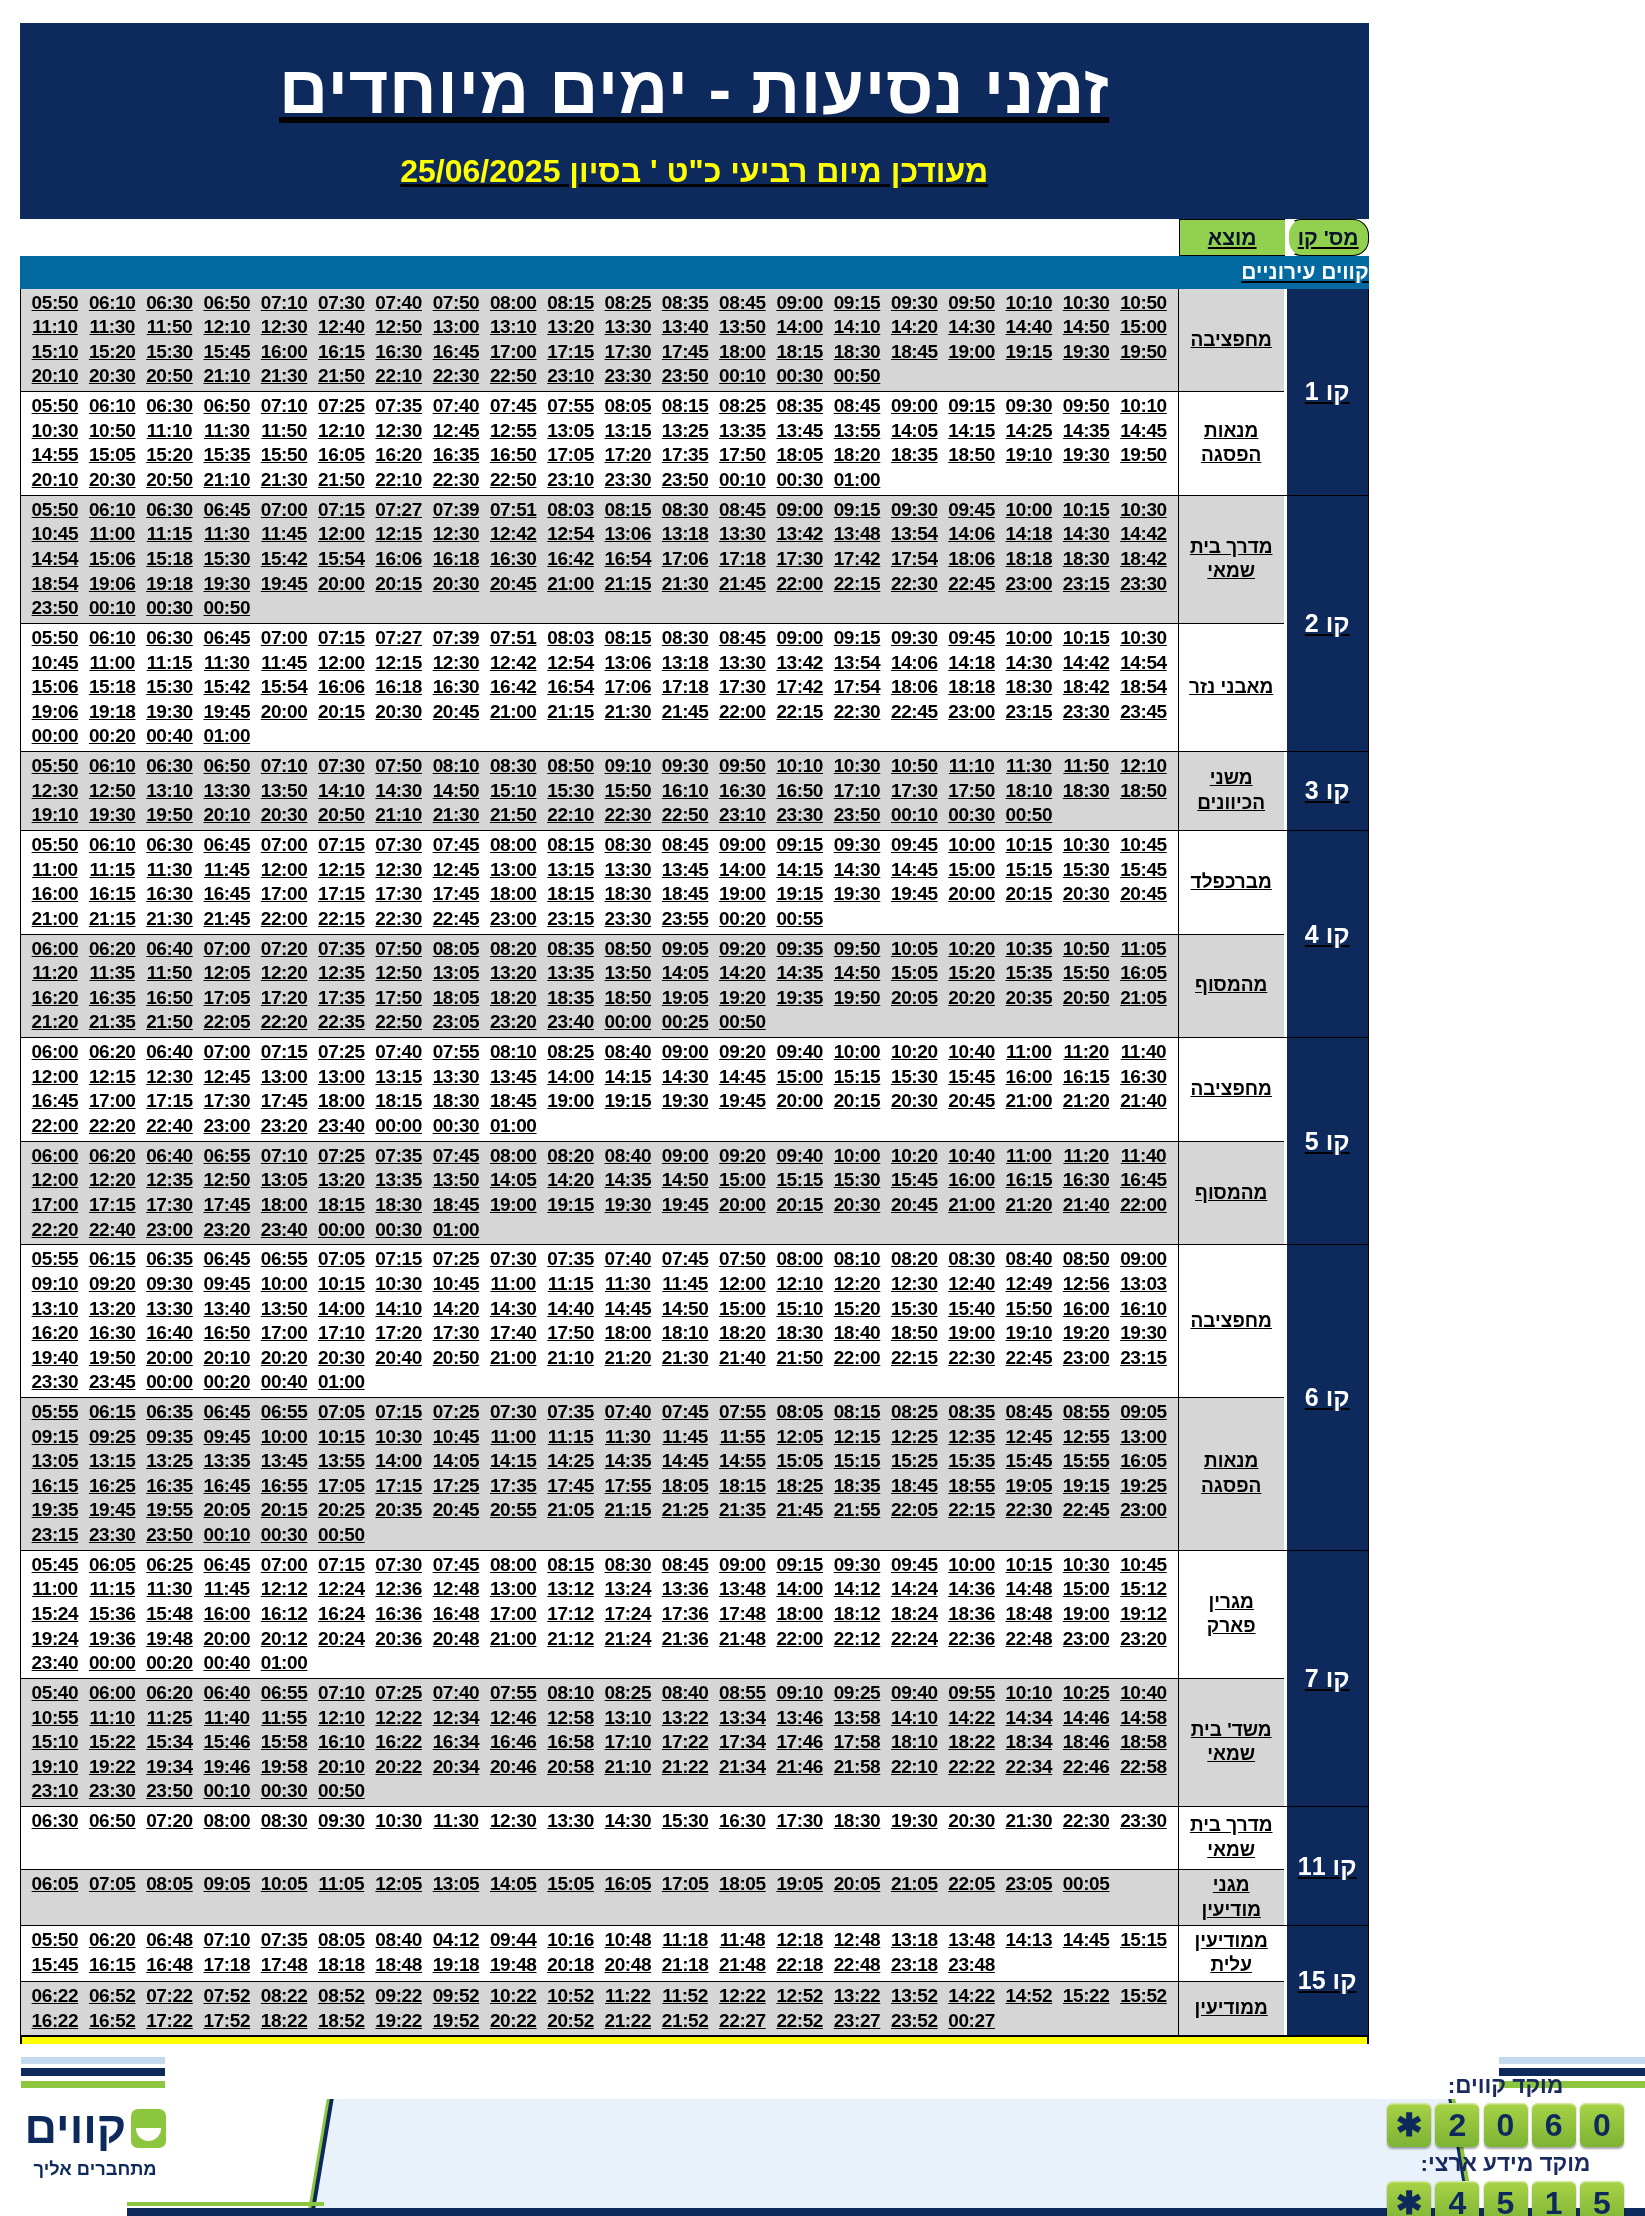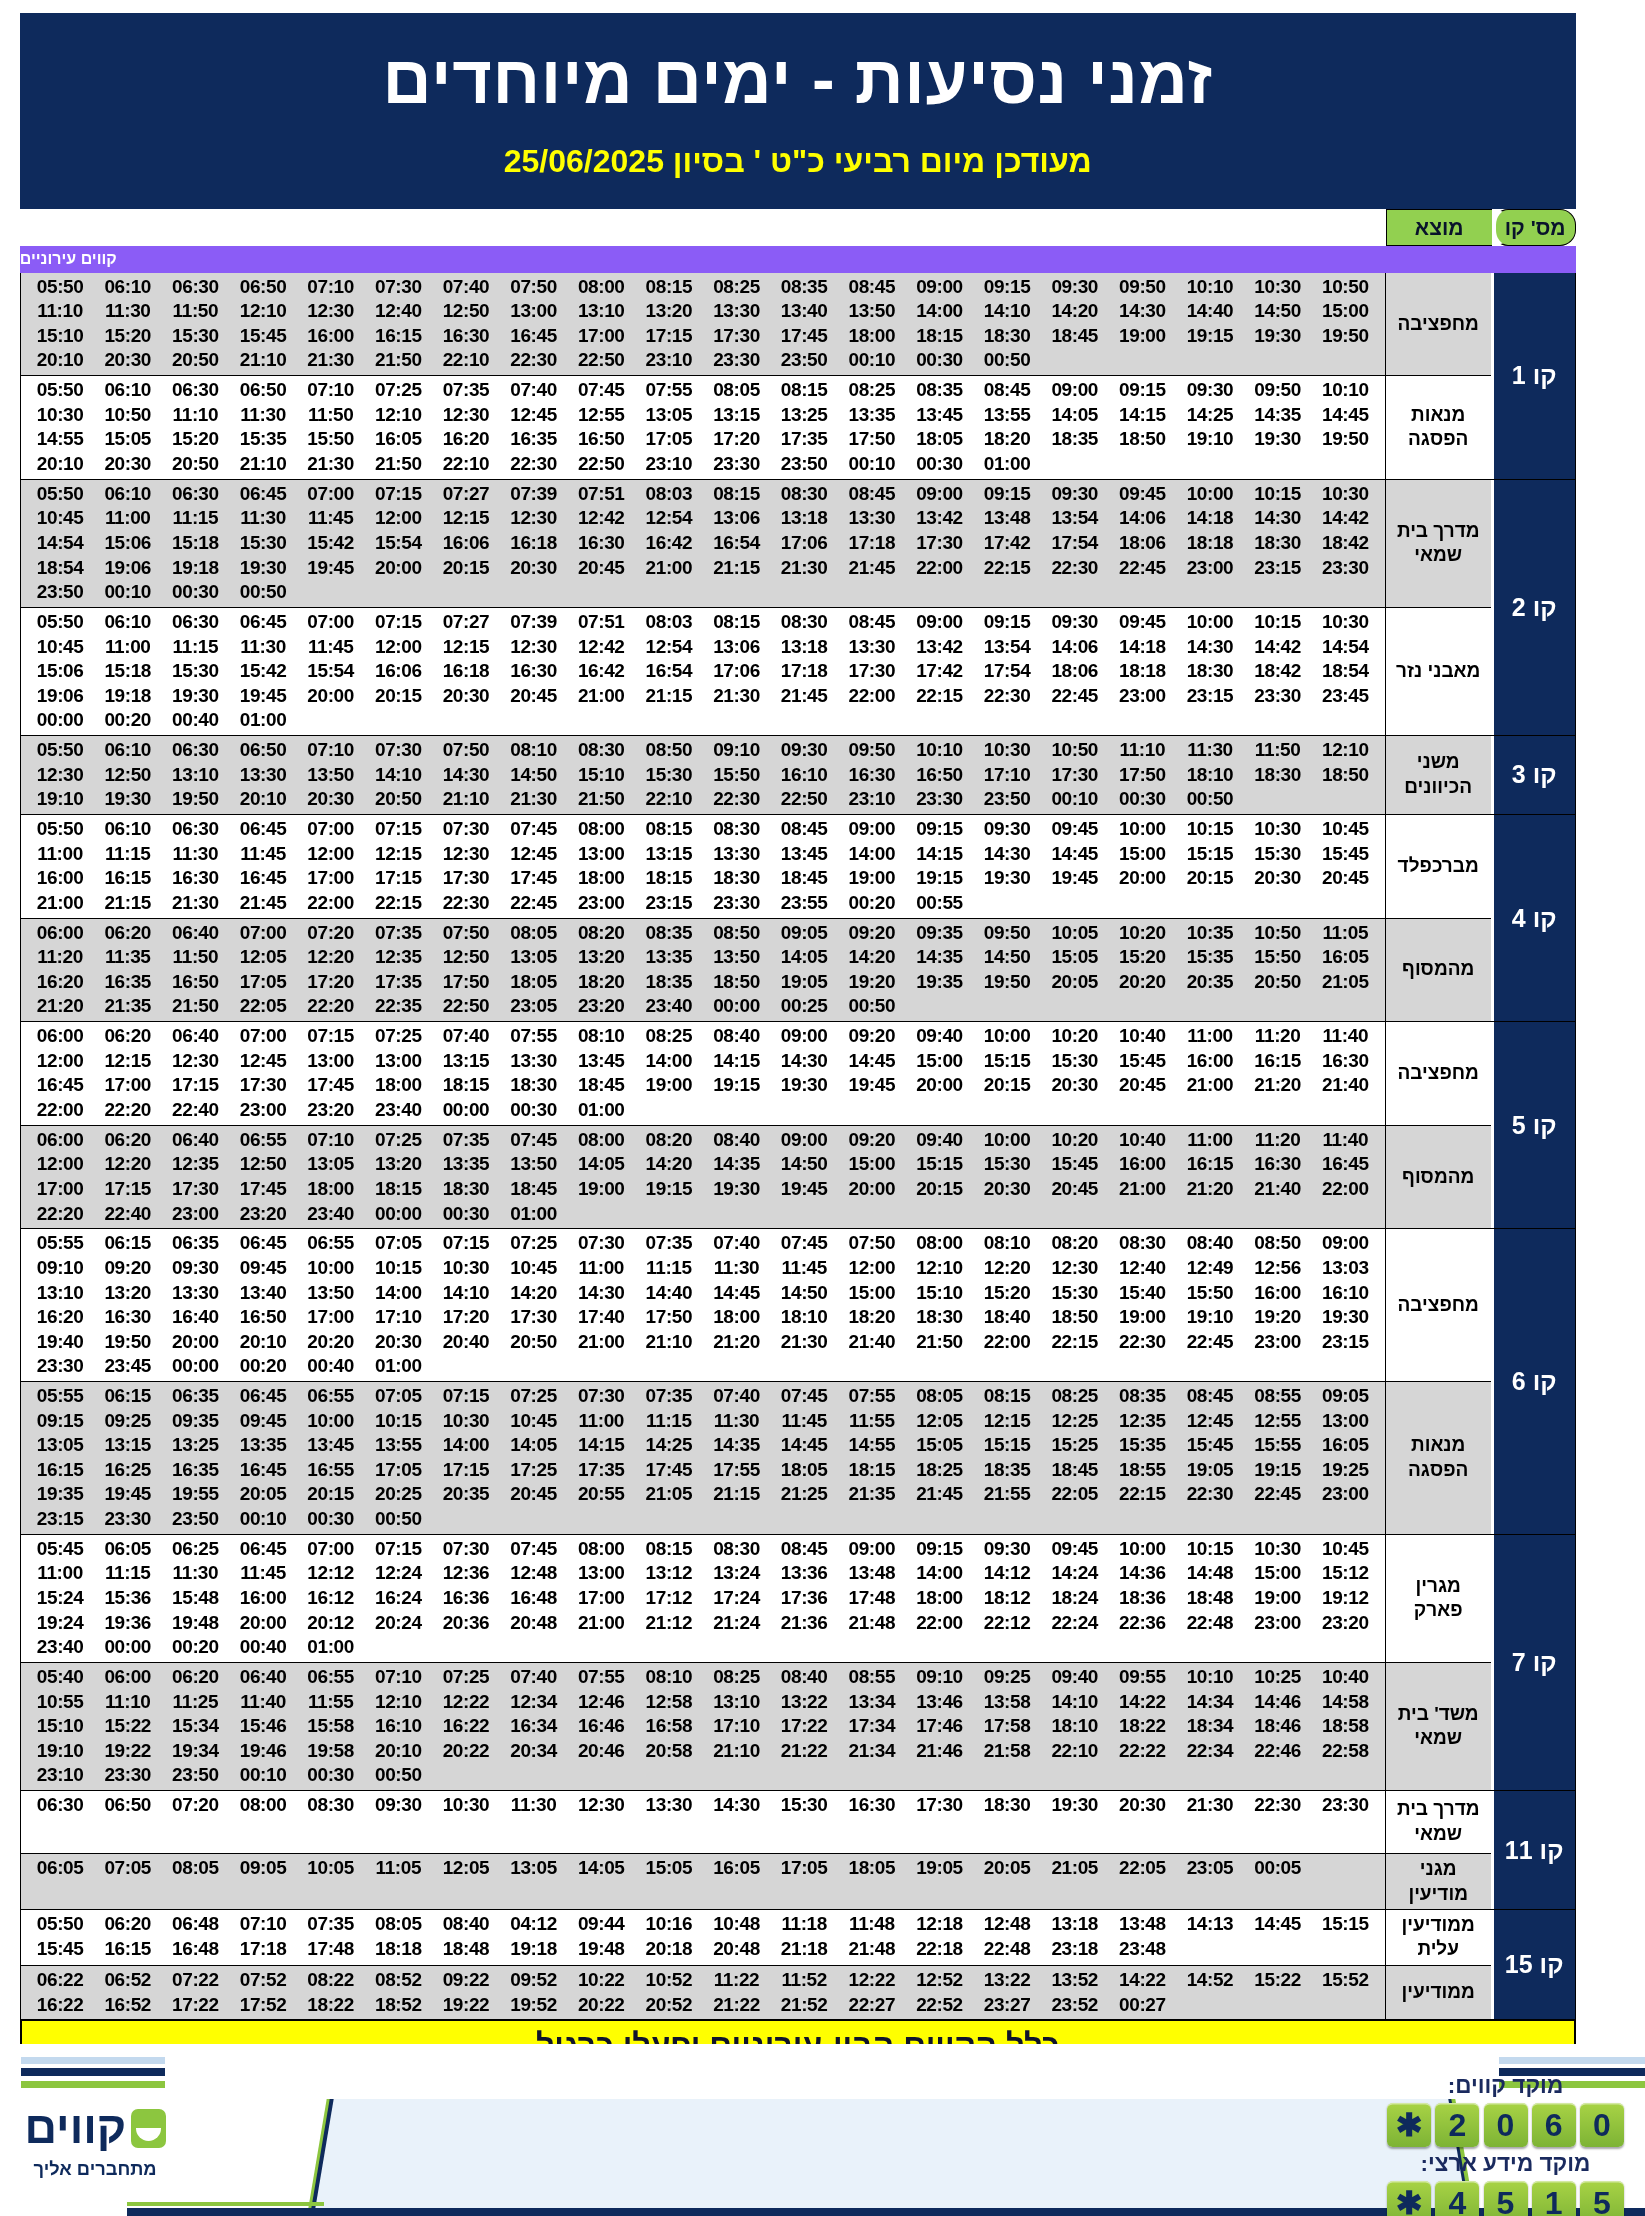--- a/index.html
+++ b/index.html
@@ -1,35 +1,35 @@
 <!DOCTYPE html>
 <html lang="he" style="font-size:11.3px"><head>
 <meta charset="utf-8">
 <style>
   * { margin:0; padding:0; box-sizing:border-box; }
   body { background:#ffffff; font-family:"Liberation Sans", sans-serif; }
   .page { position:relative; width:1646px; height:2216px; background:#ffffff; overflow:hidden; }
-  .content { position:absolute; left:19.7px; top:13px; width:1556px; }
+  .content { position:absolute; left:19.7px; top:23px; width:1349px;text-decoration:underline; }
 
   
   .header { background:#0e2a5c; height:196px; text-align:center; padding-top:27px; }
   .title { color:#ffffff; font-size:68px; font-weight:800; letter-spacing:0.7px; }
   .subtitle { margin-top:25px; color:#ffff00; font-size:32px; font-weight:bold; direction:rtl; }
 
   
   .green-row { display:grid; grid-template-columns:84px 106px 1fr; direction:rtl; }
   .gh { background:#92d050; border:1.4px solid #000; color:#09132b; font-weight:bold;
         font-size:21px; text-align:center; padding:5.6px 0; }
   .gh.kav { border-left:4.2px solid #ffffff;border-radius:16px; }
   .gh.motza { border-right:none; }
   .gh.times { border-right:none; }
 
   
-  .section-strip { background:#8b5cf6; color:#ffffff; text-align:left; font-weight:bold;
-        font-size:16px; padding:4.2px 0; direction:rtl; }
+  .section-strip { background:#0369a1; color:#ffffff; text-align:right; font-weight:bold;
+        font-size:21px; padding:4.2px 0; direction:rtl; }
 
   
   .table-body { border:1.4px solid #000; border-top:none; }
   .line-group { display:grid; grid-template-columns:84px 1fr; direction:rtl; }
   .line-group + .line-group { border-top:1.4px solid #000; }
   .kav-cell { background:#0e2a5c; color:#ffffff; font-weight:bold; font-size:25px;
         display:flex; align-items:center; justify-content:center;
         border-left:3.5px solid #ffffff; direction:rtl; }
   .blocks { display:flex; flex-direction:column; }
   .block { display:grid; grid-template-columns:106px 1fr; direction:rtl; }

